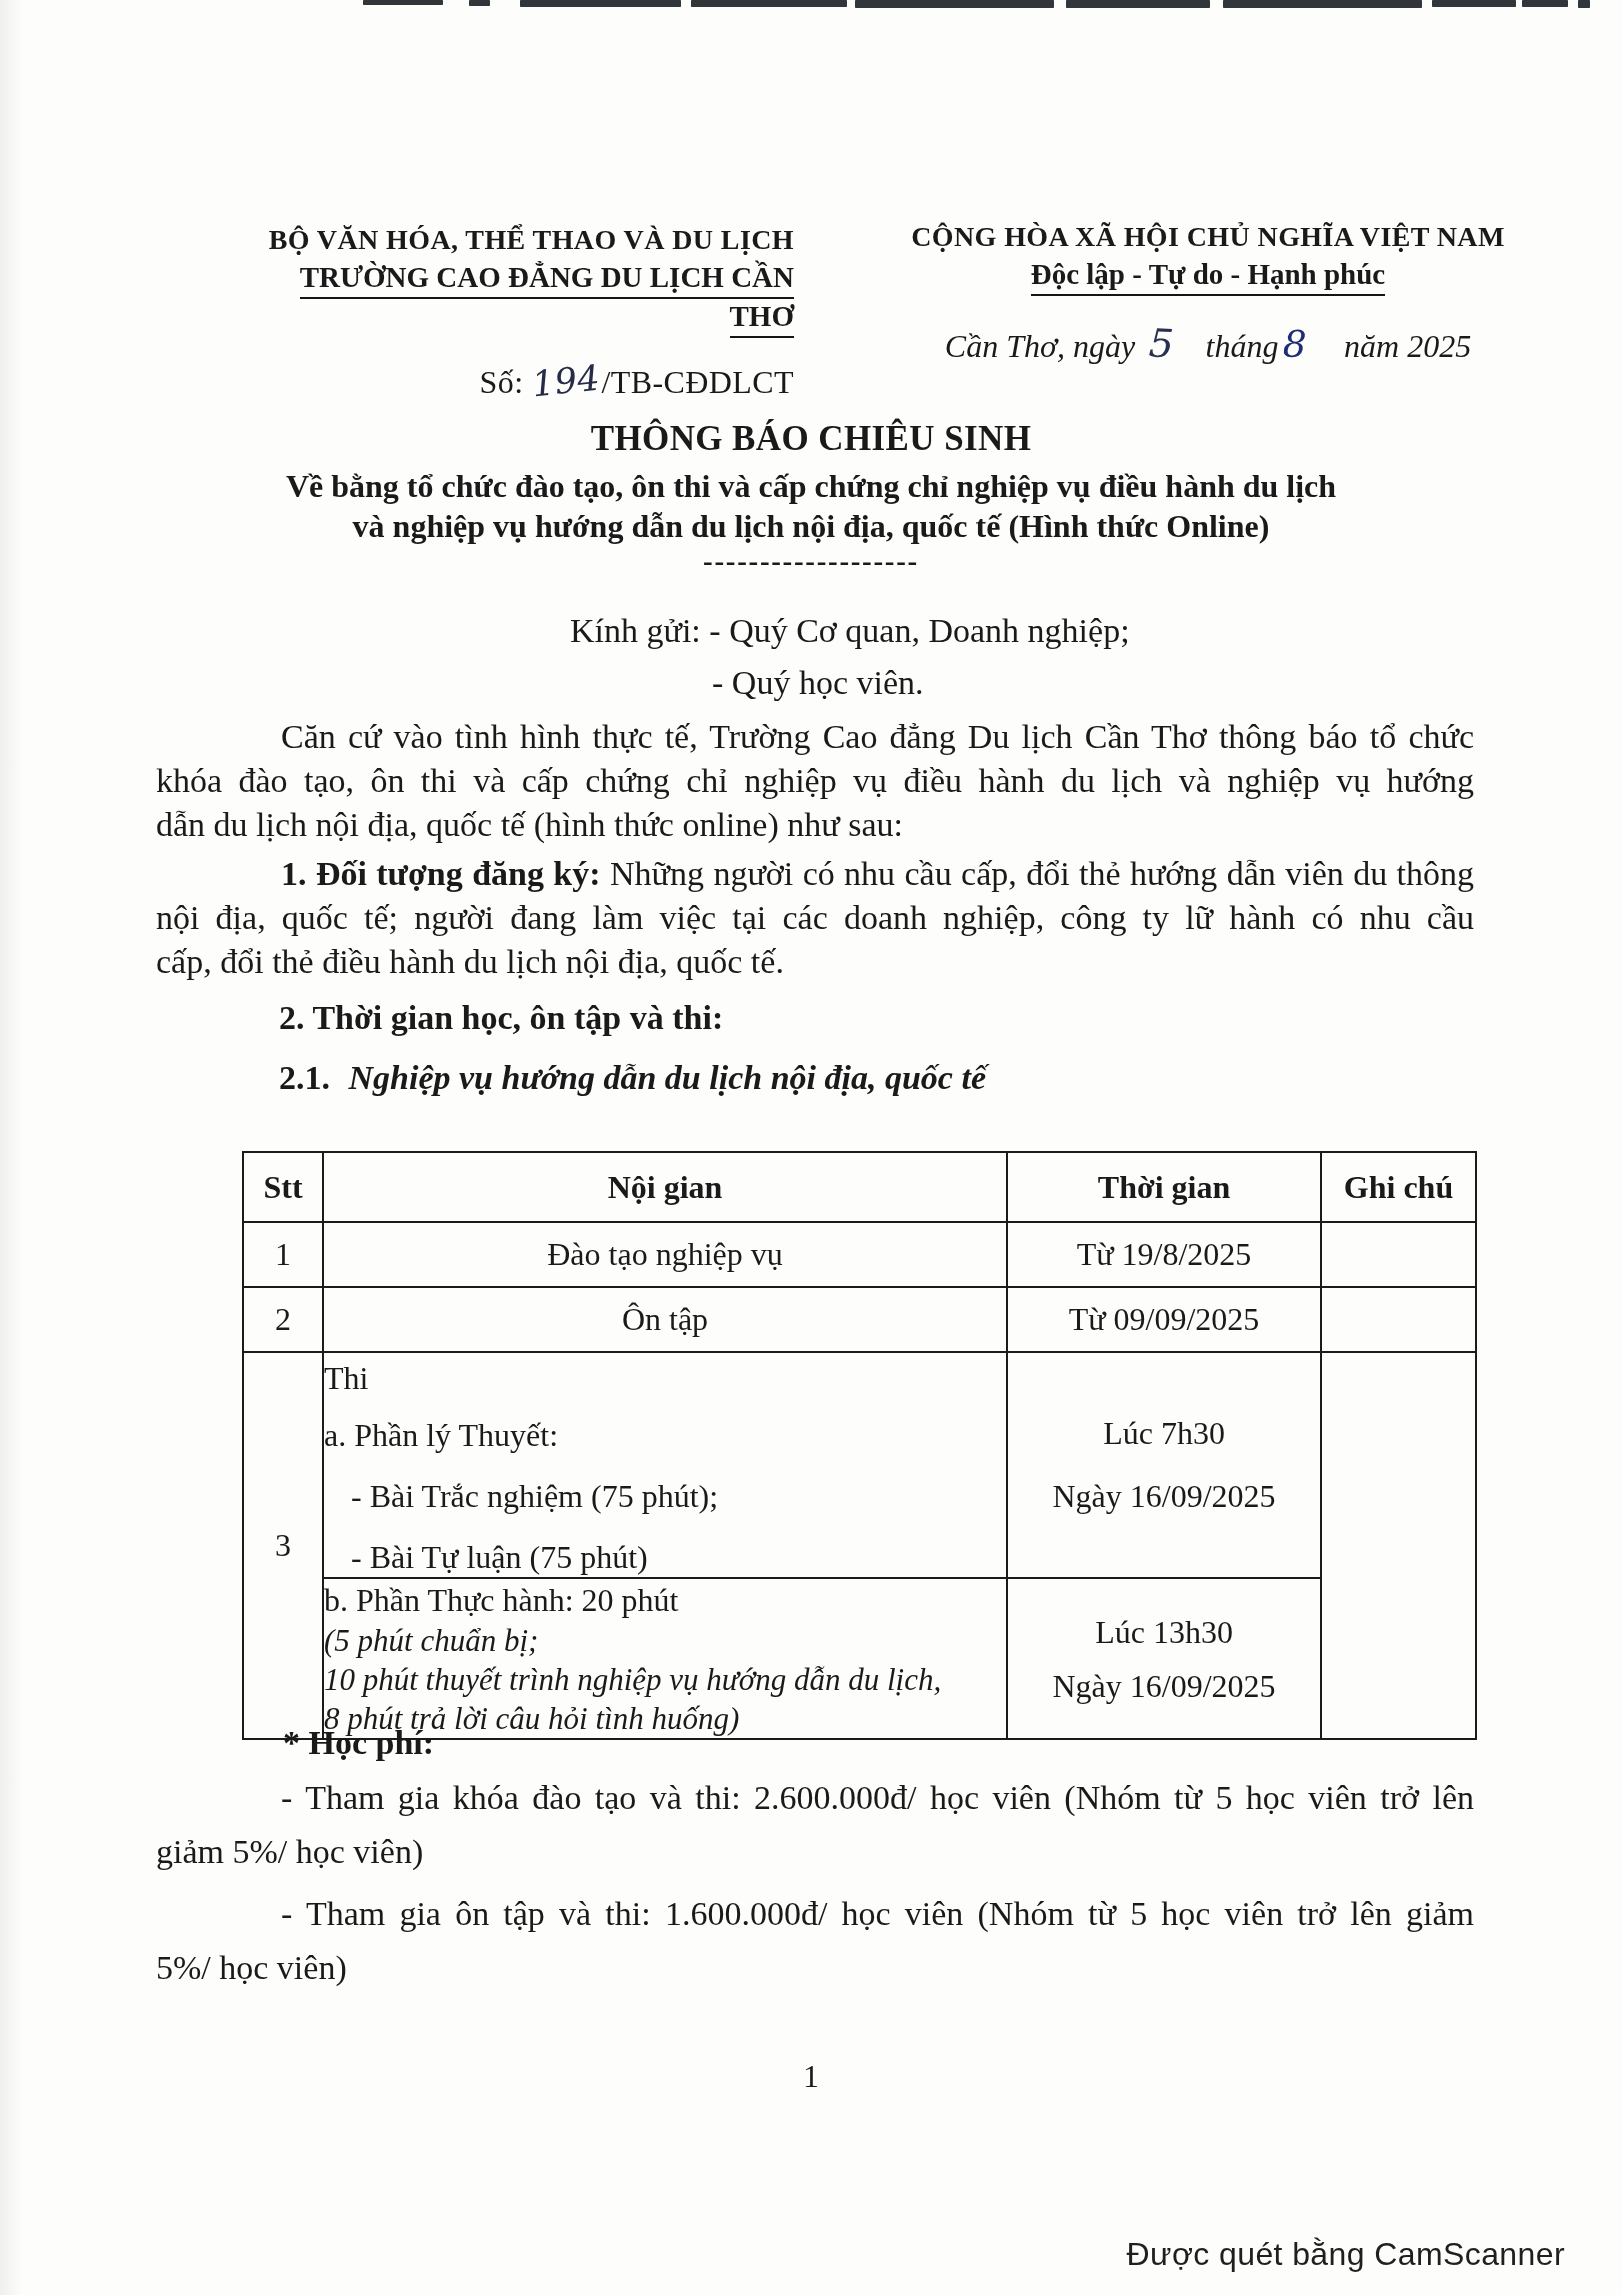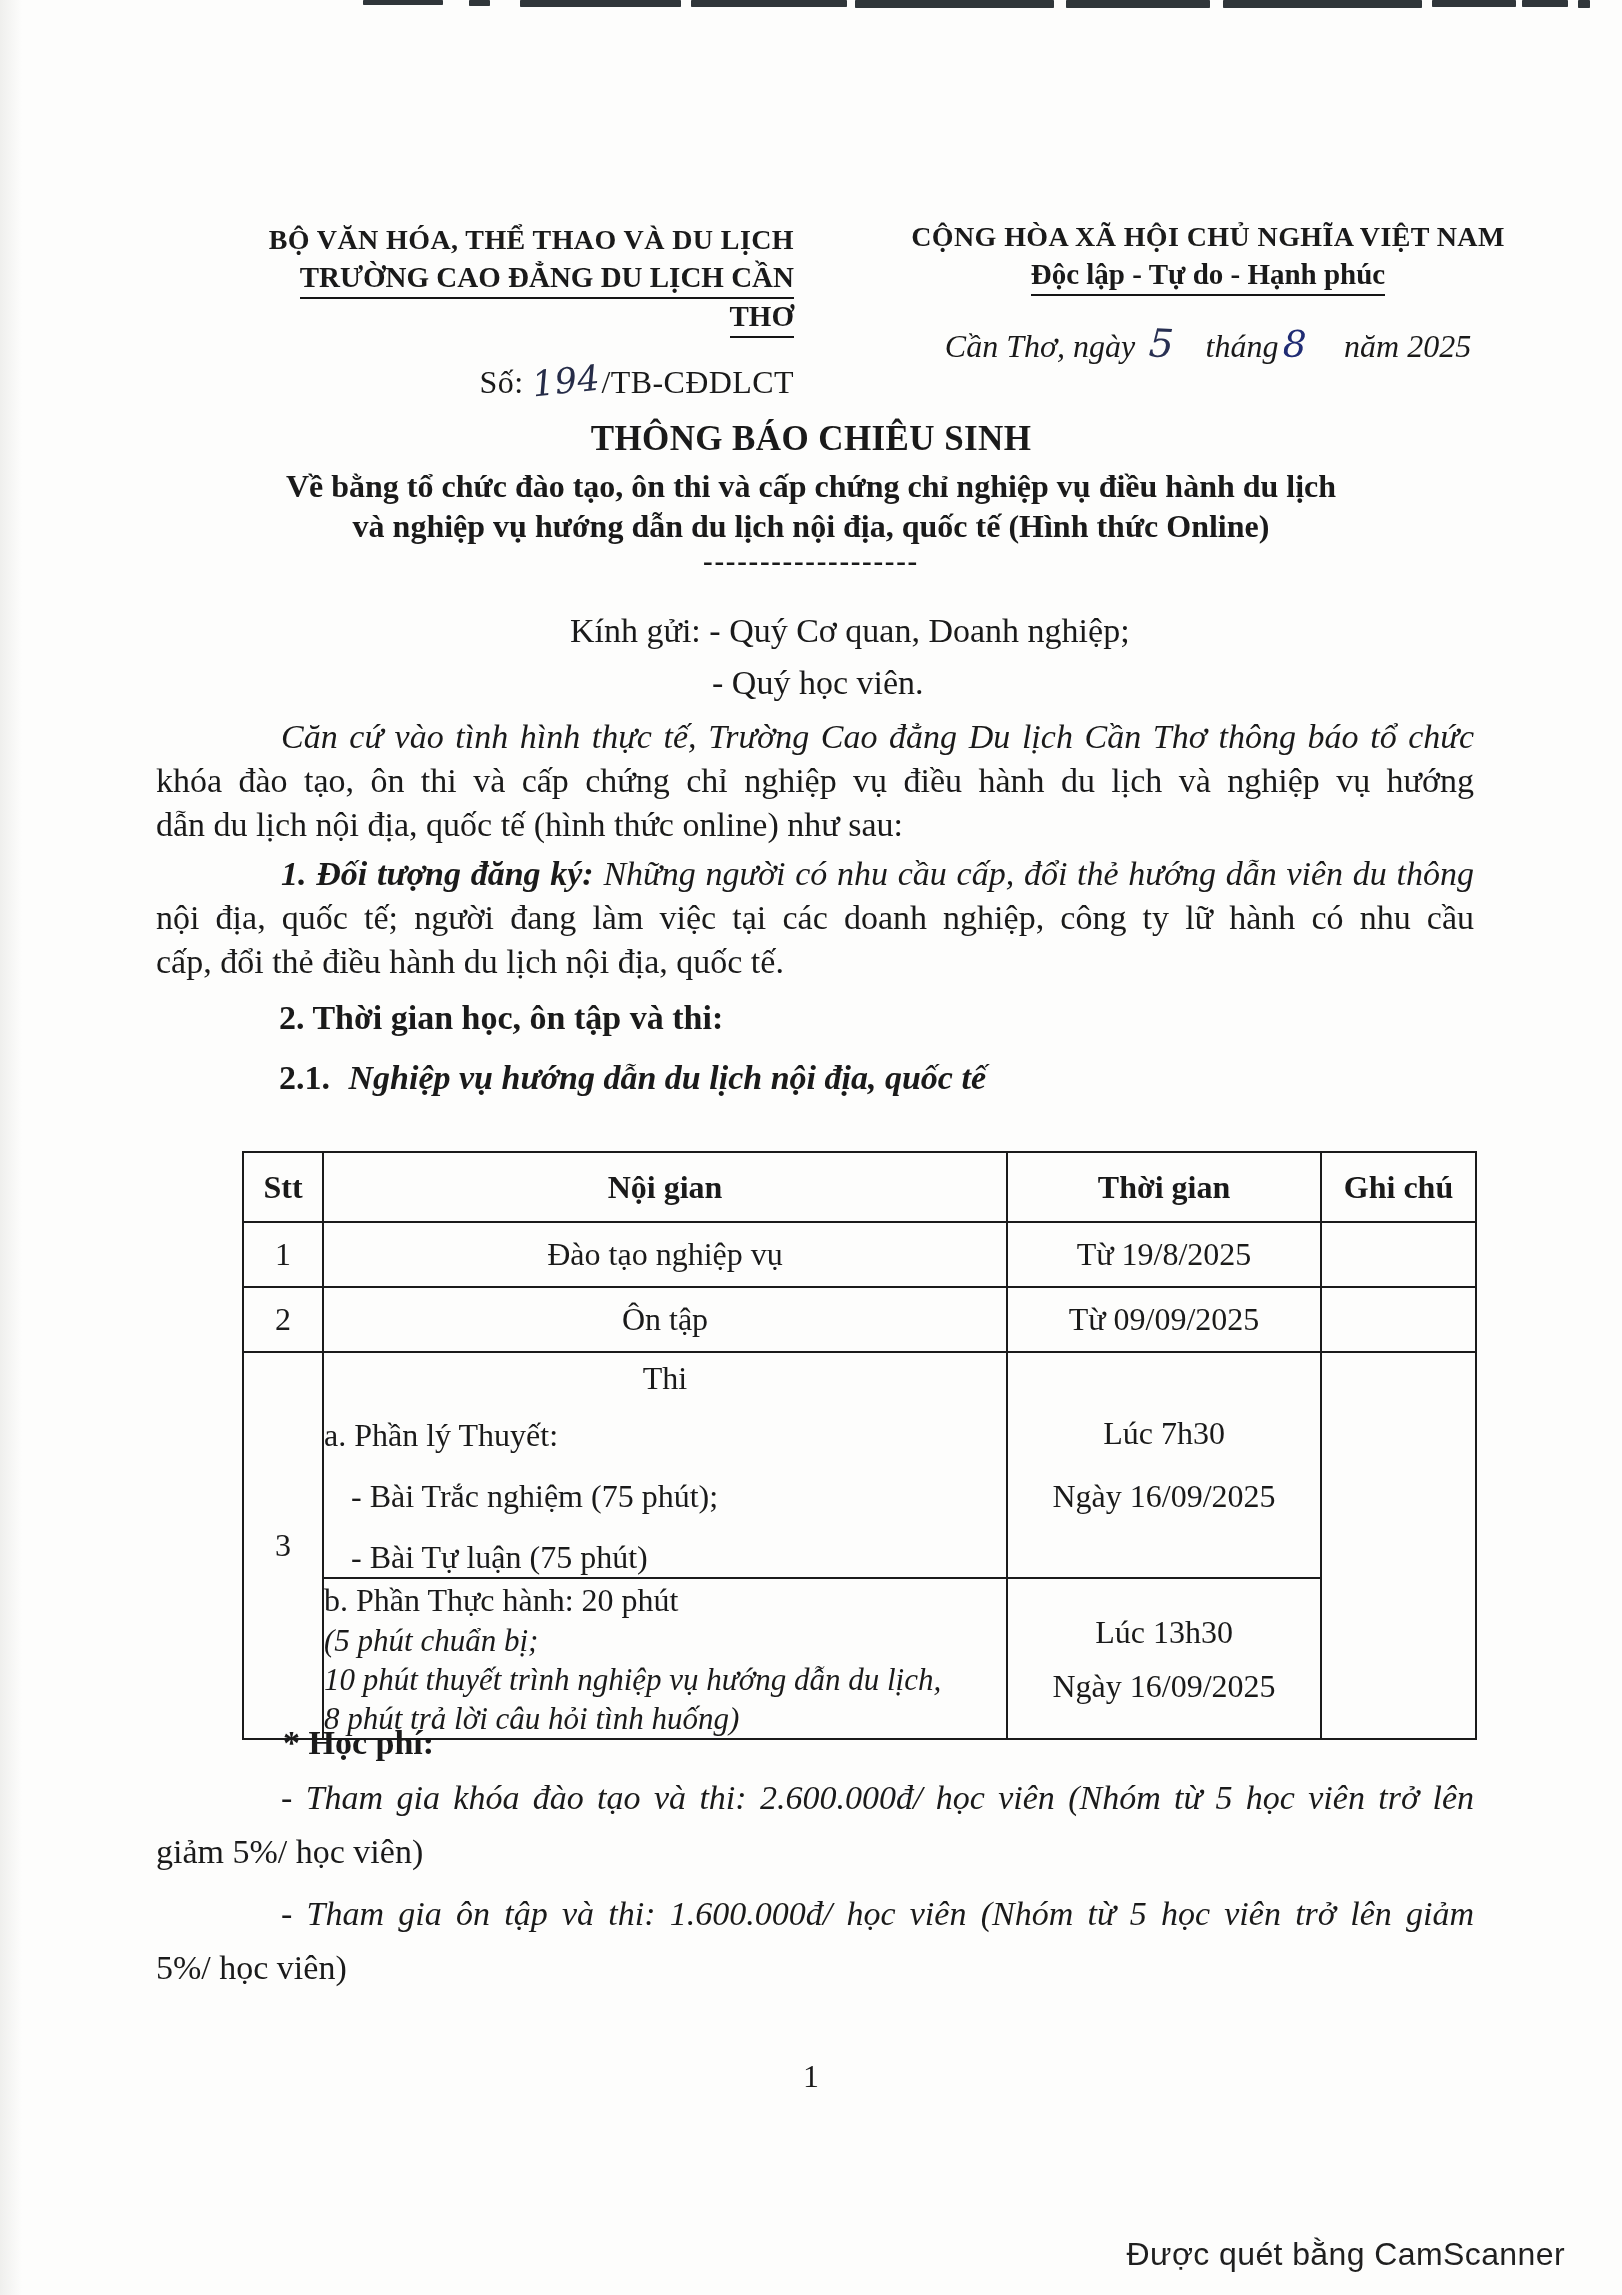--- a/index.html
+++ b/index.html
@@ -33,33 +33,33 @@
   .doc-title{position:absolute;left:0;top:419px;width:1622px;text-align:center;font-size:35px;font-weight:bold;letter-spacing:0.4px;}
   .doc-sub{position:absolute;left:135px;top:466px;width:1352px;text-align:center;font-size:32px;font-weight:bold;line-height:40px;}
   .divider{position:absolute;left:0;top:545px;width:1622px;text-align:center;font-size:29px;font-weight:bold;letter-spacing:1.7px;}
   
   .salu1{position:absolute;left:570px;top:612px;font-size:34px;}
   .salu2{position:absolute;left:712px;top:664px;font-size:34px;}
   
   .body-block{position:absolute;left:156px;width:1318px;font-size:34px;line-height:44px;}
   .jl{text-align:justify;text-align-last:justify;}
   .ll{text-align:left;}
-  .ind{padding-left:125px;font-style:italic;}
+  .ind{padding-left:125px;}
   .b{font-weight:bold;}
   .bi{font-weight:bold;font-style:italic;}
   .s2h{position:absolute;left:279px;top:999px;font-size:34px;font-weight:bold;}
   .s21{position:absolute;left:279px;top:1059px;font-size:34px;}
   .s21 .t{margin-left:10px;}
   
   .sched{position:absolute;left:242px;top:1151px;border-collapse:collapse;table-layout:fixed;width:1234px;}
   .sched td,.sched th{border:2.5px solid #1b1b1b;padding:0;vertical-align:middle;font-size:32px;}
   .sched th{font-weight:bold;height:68px;font-size:32px;}
   .r12 td{height:63px;text-align:center;}
   .cell-a{height:207px;vertical-align:top;text-align:left;padding:8.4px 12px 0 15px;}
-  .cell-a .thi{text-align:center;margin:5px 0 17px 0;line-height:41px;}
+  .cell-a .thi{margin:5px 0 17px 0;line-height:41px;}
   .cell-a .la{line-height:39px;margin-bottom:22px;}
   .cell-a .la2{padding-left:27px;}
   .cell-a .la3{padding-left:27px;margin-bottom:0;}
   .time-a{text-align:center;vertical-align:middle;line-height:63px;}
   .cell-b{height:152px;vertical-align:top;text-align:left;padding:6.8px 8.4px 0 15px;}
   .cell-b .lb1{line-height:42px;}
   .cell-b .lbi{font-style:italic;font-size:31px;line-height:39px;}
   .time-b{text-align:center;vertical-align:middle;line-height:54px;}
   .stt-c{text-align:center;}
   

